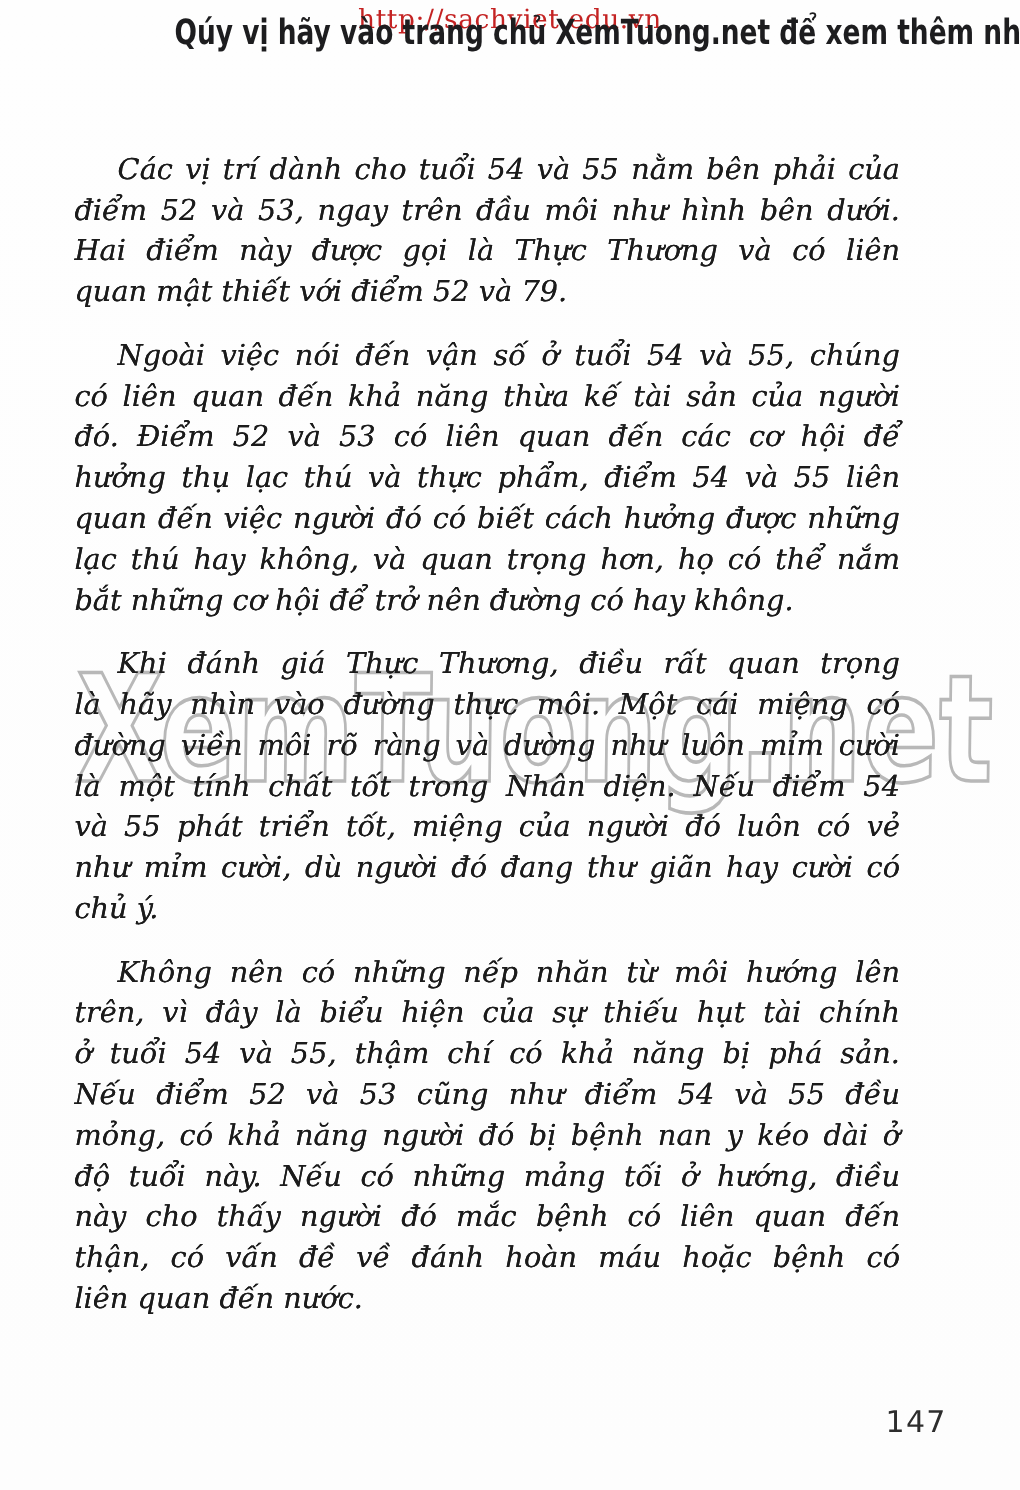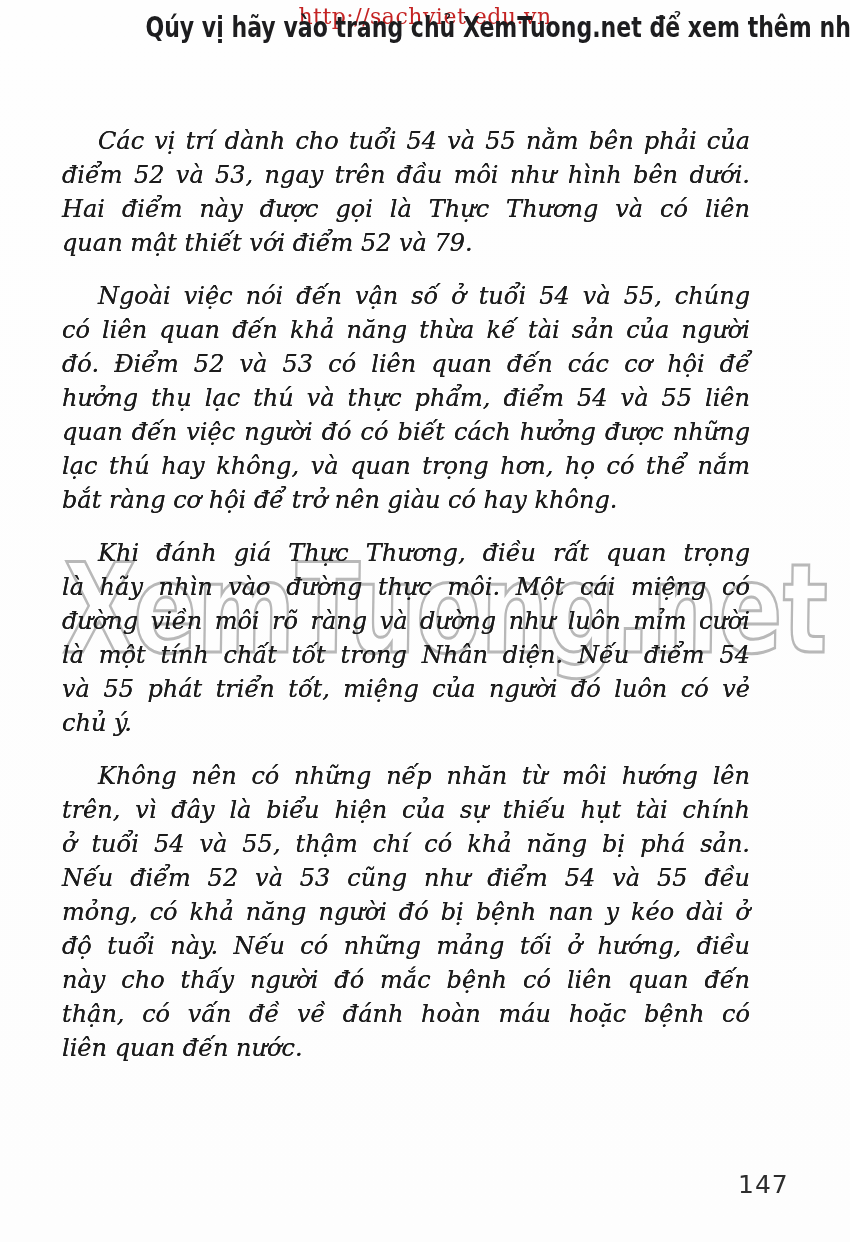--- a/index.html
+++ b/index.html
@@ -100,28 +100,29 @@
         <div class="line">Hai điểm này được gọi là Thực Thương và có liên</div>
         <div class="line last">quan mật thiết với điểm 52 và 79.</div>
       </div>
       <div class="paragraph">
         <div class="line first">Ngoài việc nói đến vận số ở tuổi 54 và 55, chúng</div>
         <div class="line">có liên quan đến khả năng thừa kế tài sản của người</div>
         <div class="line">đó. Điểm 52 và 53 có liên quan đến các cơ hội để</div>
         <div class="line">hưởng thụ lạc thú và thực phẩm, điểm 54 và 55 liên</div>
         <div class="line">quan đến việc người đó có biết cách hưởng được những</div>
         <div class="line">lạc thú hay không, và quan trọng hơn, họ có thể nắm</div>
-        <div class="line last">bắt ràng cơ hội để trở nên giàu có hay không.</div>
+        <div class="line last">bắt những cơ hội để trở nên đường có hay không.</div>
       </div>
       <div class="paragraph">
         <div class="line first">Khi đánh giá Thực Thương, điều rất quan trọng</div>
         <div class="line">là hãy nhìn vào đường thực môi. Một cái miệng có</div>
         <div class="line">đường viền môi rõ ràng và dường như luôn mỉm cười</div>
         <div class="line">là một tính chất tốt trong Nhân diện. Nếu điểm 54</div>
         <div class="line">và 55 phát triển tốt, miệng của người đó luôn có vẻ</div>
+        <div class="line">như mỉm cười, dù người đó đang thư giãn hay cười có</div>
         <div class="line last">chủ ý.</div>
       </div>
       <div class="paragraph">
         <div class="line first">Không nên có những nếp nhăn từ môi hướng lên</div>
         <div class="line">trên, vì đây là biểu hiện của sự thiếu hụt tài chính</div>
         <div class="line">ở tuổi 54 và 55, thậm chí có khả năng bị phá sản.</div>
         <div class="line">Nếu điểm 52 và 53 cũng như điểm 54 và 55 đều</div>
         <div class="line">mỏng, có khả năng người đó bị bệnh nan y kéo dài ở</div>
         <div class="line">độ tuổi này. Nếu có những mảng tối ở hướng, điều</div>
         <div class="line">này cho thấy người đó mắc bệnh có liên quan đến</div>

